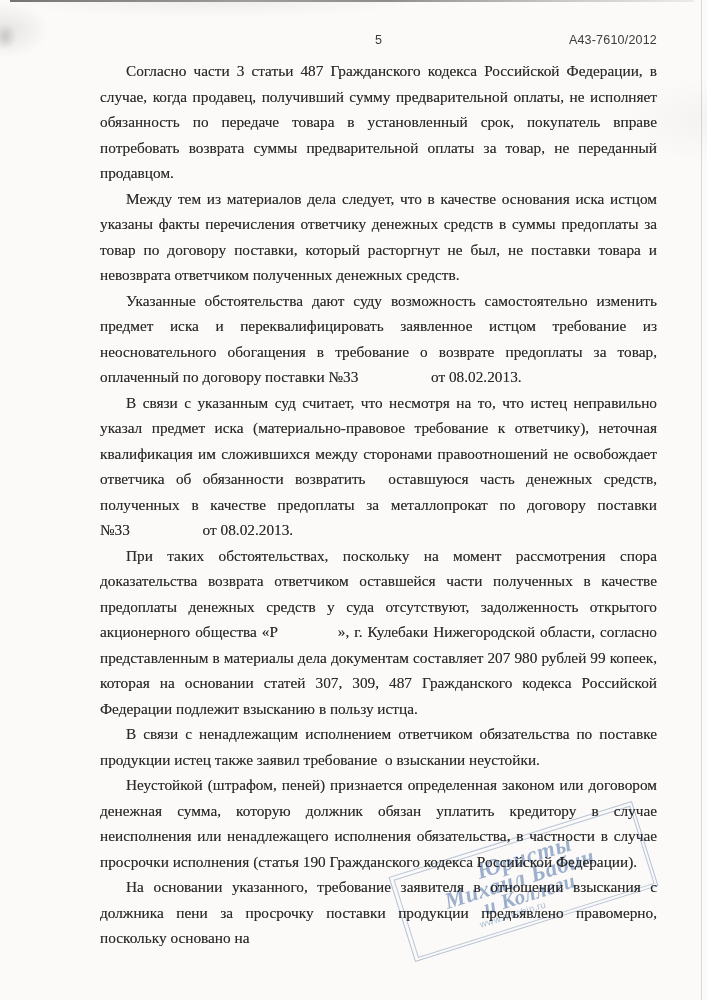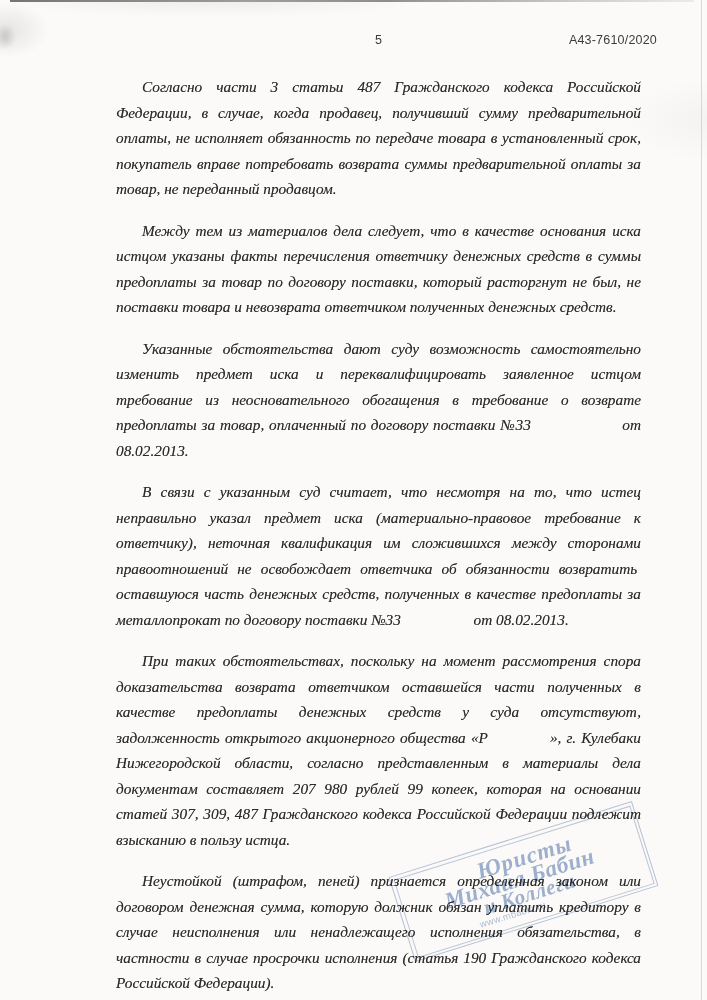--- a/index.html
+++ b/index.html
@@ -48,21 +48,21 @@
     position: absolute; right: 0; letter-spacing: 0.2px;
   }
   
   .content {
     position: absolute; top: 58px; left: 100px; width: 557px;
     font-size: 15.3px; line-height: 25.5px;
     color: #2c2b29;
     text-align: justify;
     text-shadow: 0 0 0.4px rgba(44,43,41,0.55);
   }
-  .content p { margin: 16px; text-indent: 26px; font-style: italic; }
+  .content p { margin: 0; text-indent: 26px; }
   
   .stamp {
     position: absolute; left: 396px; top: 837px; width: 255px; height: 89px;
     transform: rotate(-17.4deg);
     mix-blend-mode: multiply;
     z-index: 5;
   }
   .stamp-outer-border {
     position: absolute; inset: 0;
     border: 1.5px solid rgba(136,160,196,0.60);
@@ -95,29 +95,30 @@
 <body>
 
 <div class="page">
 
   <div class="scan-top-line"></div>
   <div class="scan-right-line"></div>
   <div class="scan-smudge-left"></div>
 
   <div class="header">
     <span class="page-number">5</span>
-    <span class="case-number">А43-7610/2020</span>
+    <span class="case-number">А43-7610/2012</span>
   </div>
 
   <div class="content">
     <p>Согласно части 3 статьи 487 Гражданского кодекса Российской Федерации, в случае, когда продавец, получивший сумму предварительной оплаты, не исполняет обязанность по передаче товара в установленный срок, покупатель вправе потребовать возврата суммы предварительной оплаты за товар, не переданный продавцом.</p>
     <p>Между тем из материалов дела следует, что в качестве основания иска истцом указаны факты перечисления ответчику денежных средств в суммы предоплаты за товар по договору поставки, который расторгнут не был, не поставки товара и невозврата ответчиком полученных денежных средств.</p>
     <p>Указанные обстоятельства дают суду возможность самостоятельно изменить предмет иска и переквалифицировать заявленное истцом требование из неосновательного обогащения в требование о возврате предоплаты за товар, оплаченный по договору поставки №33&nbsp;&nbsp;&nbsp;&nbsp;&nbsp;&nbsp;&nbsp;&nbsp;&nbsp;&nbsp;&nbsp;&nbsp;&nbsp;&nbsp;&nbsp;&nbsp;&nbsp;&nbsp; от 08.02.2013.</p>
     <p>В связи с указанным суд считает, что несмотря на то, что истец неправильно указал предмет иска (материально-правовое требование к ответчику), неточная квалификация им сложившихся между сторонами правоотношений не освобождает ответчика об обязанности возвратить&nbsp; оставшуюся часть денежных средств, полученных в качестве предоплаты за металлопрокат по договору поставки №33&nbsp;&nbsp;&nbsp;&nbsp;&nbsp;&nbsp;&nbsp;&nbsp;&nbsp;&nbsp;&nbsp;&nbsp;&nbsp;&nbsp;&nbsp;&nbsp;&nbsp;&nbsp; от 08.02.2013.</p>
     <p>При таких обстоятельствах, поскольку на момент рассмотрения спора доказательства возврата ответчиком оставшейся части полученных в качестве предоплаты денежных средств у суда отсутствуют, задолженность открытого акционерного общества «Р&nbsp;&nbsp;&nbsp;&nbsp;&nbsp;&nbsp;&nbsp;&nbsp;&nbsp;&nbsp;&nbsp;&nbsp;», г. Кулебаки Нижегородской области, согласно представленным в материалы дела документам составляет 207&nbsp;980 рублей 99 копеек, которая на основании статей 307, 309, 487 Гражданского кодекса Российской Федерации подлежит взысканию в пользу истца.</p>
+    <p>В связи с ненадлежащим исполнением ответчиком обязательства по поставке продукции истец также заявил требование&nbsp; о взыскании неустойки.</p>
     <p>Неустойкой (штрафом, пеней) признается определенная законом или договором денежная сумма, которую должник обязан уплатить кредитору в случае неисполнения или ненадлежащего исполнения обязательства, в частности в случае просрочки исполнения (статья 190 Гражданского кодекса Российской Федерации).</p>
     <p>На основании указанного, требование заявителя в отношении взыскания с должника пени за просрочку поставки продукции предъявлено правомерно, поскольку основано на</p>
   </div>
 
   <div class="stamp">
     <div class="stamp-outer-border"></div>
     <div class="stamp-inner-border"></div>
     <div class="stamp-text">
       <div class="stamp-line1">Юристы</div>
       <div class="stamp-line2">Михаил Бабин</div>

